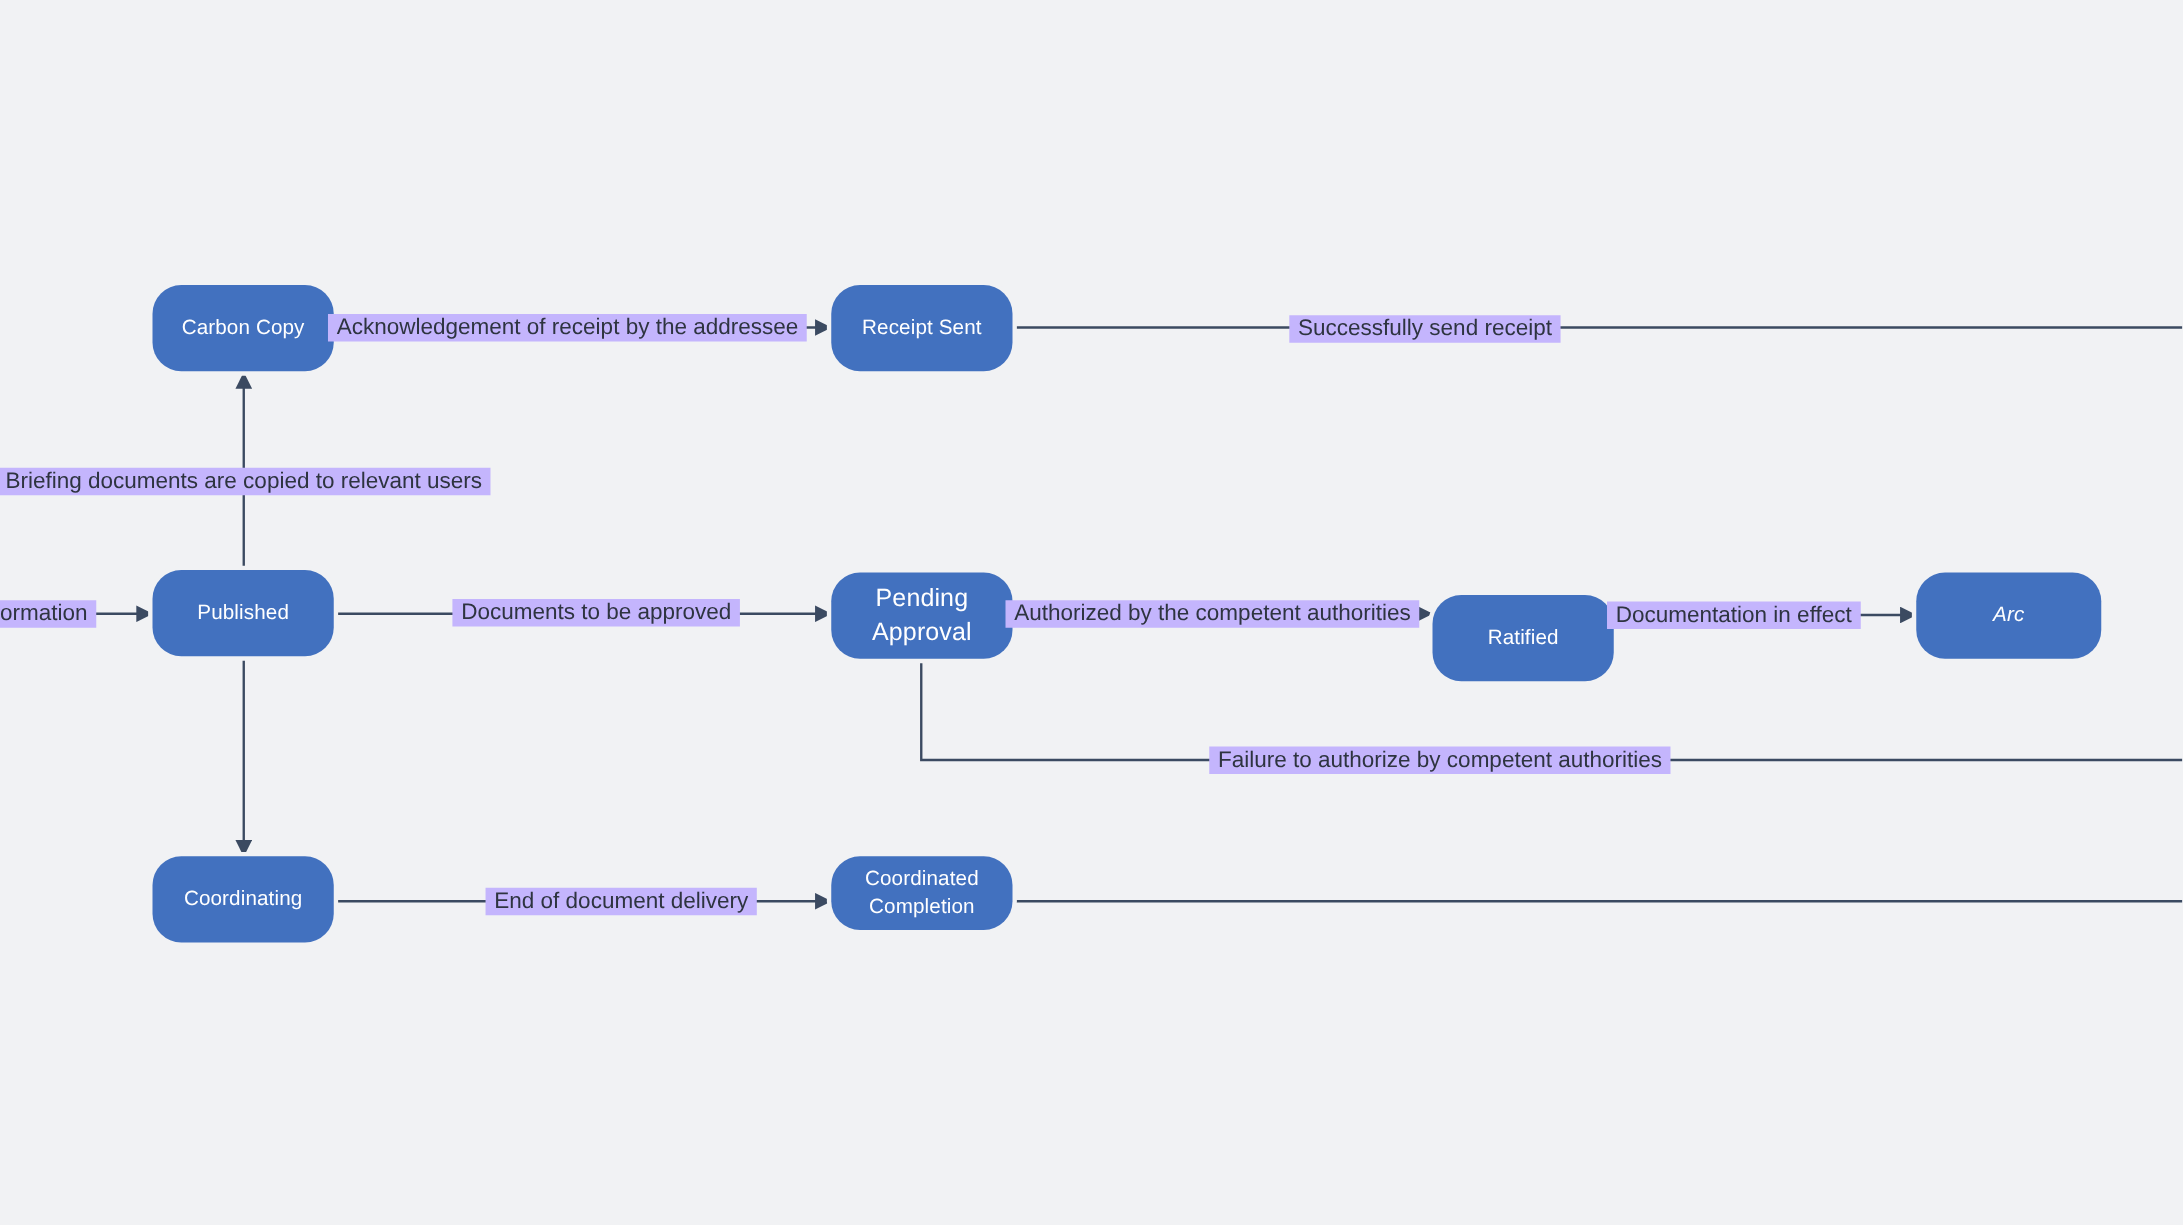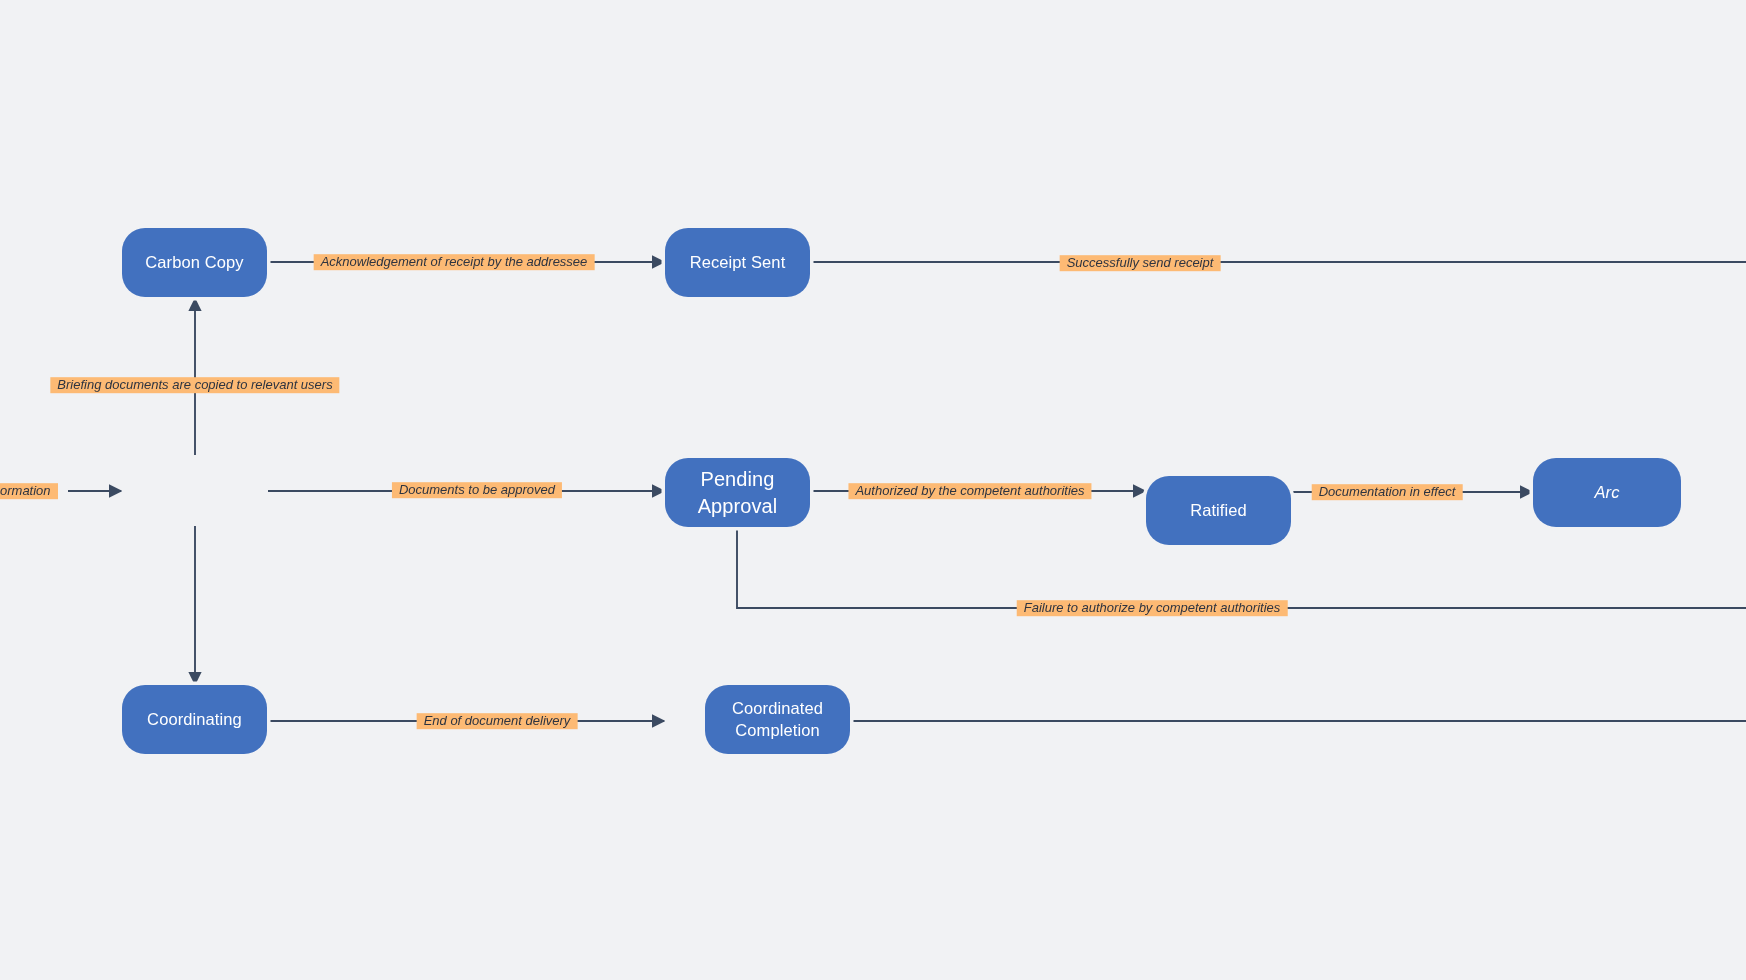--- a/index.html
+++ b/index.html
@@ -38,27 +38,26 @@
     font-size: 16.5px;
     line-height: 1.32;
     letter-spacing: 0.1px;
     box-shadow: 0 0 0 3.5px #f1f2f4;
     padding: 2px 6px;
     white-space: pre-line;
   }
   .edge-label {
     position: absolute;
     color: #2e3440;
-    font-size: 13px;
+    font-size: 18px;
     line-height: 1.2;
     white-space: nowrap;
-    background: #fdba74;
+    background: #c4b5fd;
     padding: 0 7px;
     transform: translate(-50%, -50%);
-    font-style: italic;
   }
   .edge-label.anchor-left {
     transform: translate(0, -50%);
   }
 </style>
 </head>
 <body>
 
 <div id="canvas">
 
@@ -92,30 +91,31 @@
       <path d="M 268 721 L 664 721" marker-end="url(#arrow)"></path>
 
       <path d="M 811 721 L 1746 721"></path>
     </g>
   </svg>
 
   <div class="node" style="left:122px; top:228px; width:145px; height:69px;">Carbon Copy</div>
 
   <div class="node" style="left:665px; top:228px; width:145px; height:69px;">Receipt Sent</div>
 
+  <div class="node" style="left:122px; top:456px; width:145px; height:69px;">Published</div>
 
   <div class="node" style="left:665px; top:458px; width:145px; height:69px; font-size:20px;">Pending Approval</div>
 
   <div class="node" style="left:1146px; top:476px; width:145px; height:69px;">Ratified</div>
 
   <div class="node" style="left:1533px; top:458px; width:148px; height:69px;font-style:italic;">Arc</div>
 
   <div class="node" style="left:122px; top:685px; width:145px; height:69px;">Coordinating</div>
 
-  <div class="node" style="left:665px; top:685px; width:145px; height:69px;margin-left:40px;">Coordinated
+  <div class="node" style="left:665px; top:685px; width:145px; height:59px;">Coordinated
 Completion</div>
 
   <div class="edge-label" style="left:454px; top:262px;">Acknowledgement of receipt by the addressee</div>
 
   <div class="edge-label" style="left:1140px; top:263px;">Successfully send receipt</div>
 
   <div class="edge-label" style="left:195px; top:385px;">Briefing documents are copied to relevant users</div>
 
   <div class="edge-label anchor-left" style="left:0px; top:491px; padding-left:0;">ormation</div>
 

